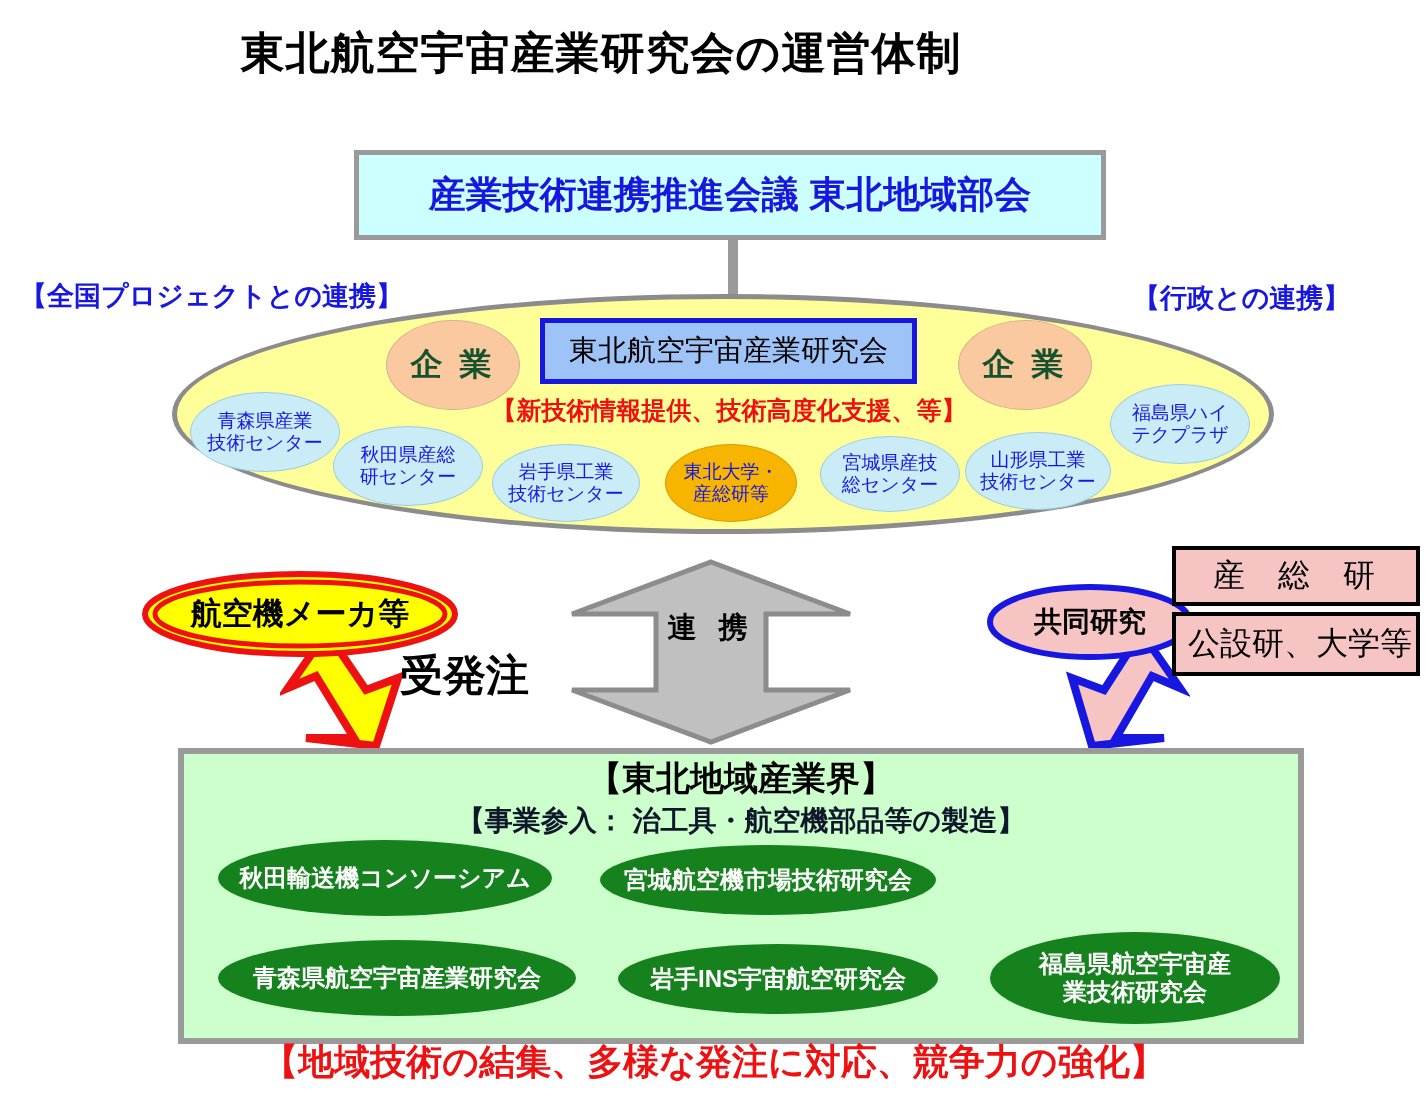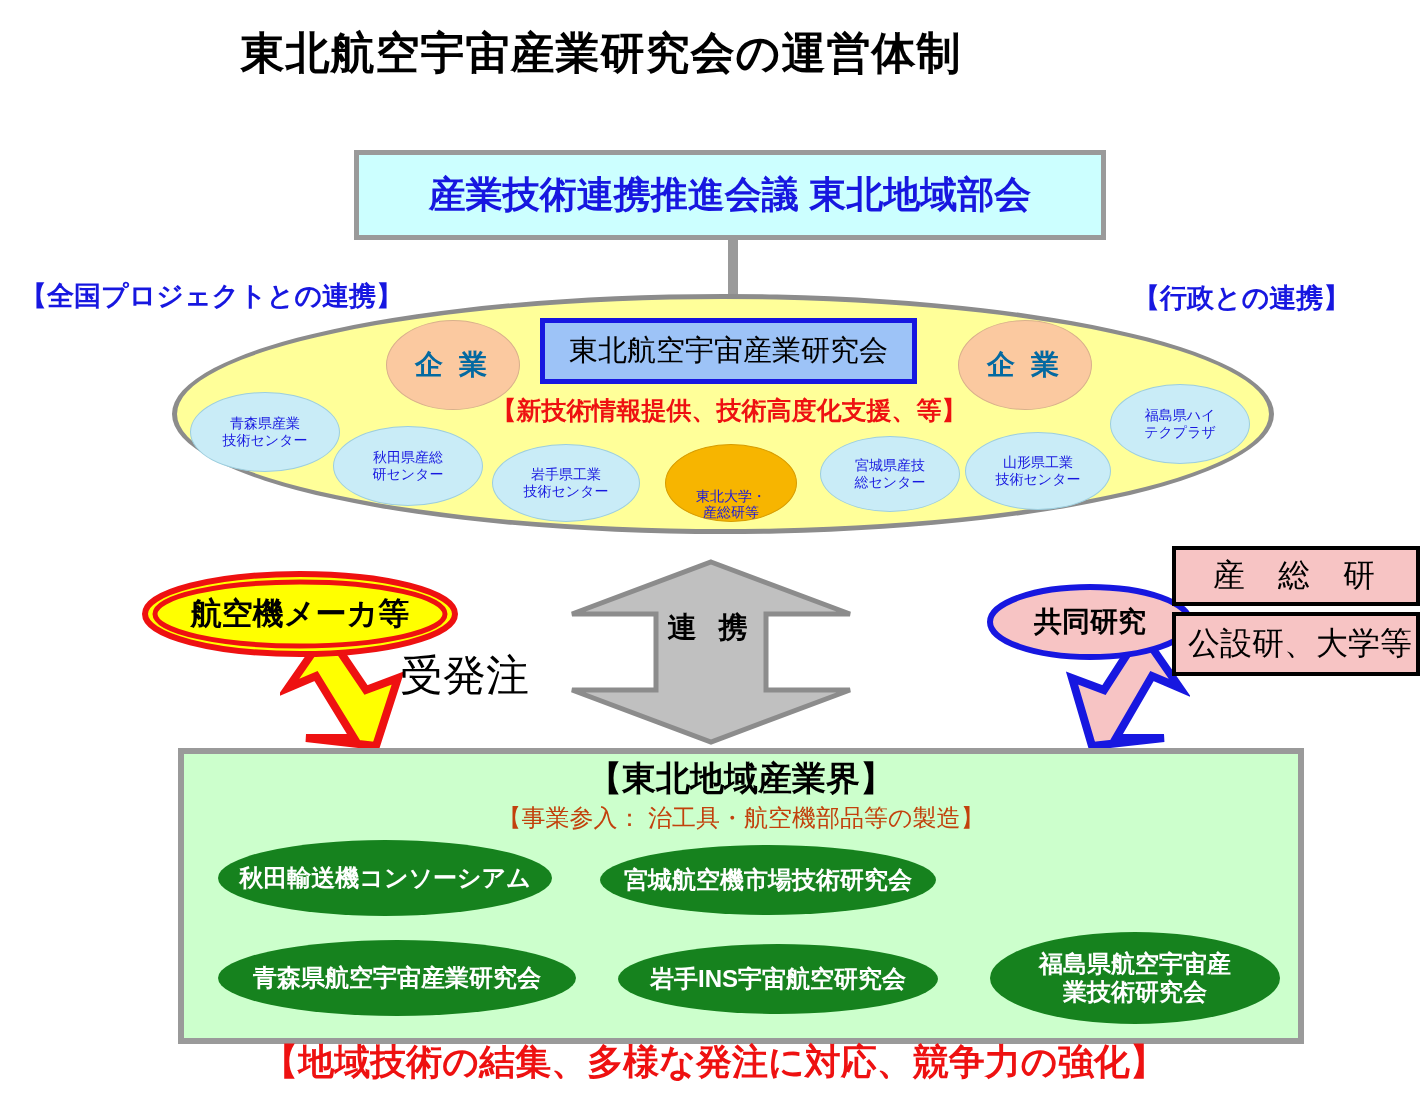--- a/index.html
+++ b/index.html
@@ -79,44 +79,44 @@
     display: flex;
     align-items: center;
     justify-content: center;
     text-align: center;
     line-height: 1.18;
   }
   .kigyou {
     background: #fbc9a0;
     border: 1px solid #d9b08c;
     width: 134px; height: 90px;
-    font-size: 28px;
-    font-weight: 700;
-    color: #0369a1;
+    font-size: 32px;
+    font-weight: 700;
+    color: #14532d;
     letter-spacing: 4px;
   }
   #kigyou-left  { left: 386px; top: 320px; }
   #kigyou-right { left: 958px; top: 320px; }
 
   .pref-ellipse {
     background: #c9ecf7;
     border: 1px solid #9dcede;
-    font-size: 14px;
+    font-size: 19px;
     color: #1717e0;
     font-weight: 400;
   }
   .pref-ellipse.gold {
     background: #f7b500;
     border: 1px solid #d79c00;
   }
 
   #pref-aomori   { left: 190px; top: 392px; width: 150px; height: 80px; }
   #pref-akita    { left: 333px; top: 426px; width: 150px; height: 80px; }
   #pref-iwate    { left: 492px; top: 444px; width: 148px; height: 78px; }
-  #pref-tohoku   { left: 665px; top: 444px; width: 132px; height: 78px; align-items: flex-end; }
+  #pref-tohoku   { left: 665px; top: 444px; width: 132px; height: 78px; }
   #pref-miyagi   { left: 820px; top: 436px; width: 140px; height: 76px; }
   #pref-yamagata { left: 965px; top: 432px; width: 146px; height: 78px; }
   #pref-fukushima{ left: 1110px; top: 384px; width: 140px; height: 80px; }
 
   
   #center-box {
     left: 540px; top: 318px; width: 377px; height: 66px;
     background: #9dc3f7;
     border: 5px solid #1717e0;
     box-sizing: border-box;
@@ -162,21 +162,21 @@
     left: 140px; top: 570px; width: 320px; height: 88px;
     display: flex; align-items: center; justify-content: center;
     font-size: 31px;
     font-weight: 700;
     color: #000000;
     white-space: nowrap;
   }
   #order-label {
     left: 400px; top: 647px;
     font-size: 43px;
-    font-weight: 400;
+    font-weight: 700;
     color: #000000;
     white-space: nowrap;
   }
 
   
   #joint-arrow-wrap { left: 1020px; top: 610px; width: 170px; height: 140px; }
   #joint-ellipse-wrap { left: 985px; top: 582px; width: 210px; height: 80px; }
   #joint-label {
     left: 985px; top: 582px; width: 210px; height: 80px;
     display: flex; align-items: center; justify-content: center;
@@ -212,23 +212,23 @@
     left: 178px; top: 756px; width: 1126px;
     text-align: center;
     font-size: 34px;
     font-weight: 700;
     color: #000000;
     white-space: nowrap;
   }
   #industry-subtitle {
     left: 178px; top: 802px; width: 1126px;
     text-align: center;
-    font-size: 24px;
-    font-weight: 400;
-    color: #c2410c;
+    font-size: 28px;
+    font-weight: 700;
+    color: #0f172a;
     white-space: nowrap;
   }
 
   .group-ellipse {
     background: #16821e;
     border-radius: 50%;
     display: flex;
     align-items: center;
     justify-content: center;
     text-align: center;

